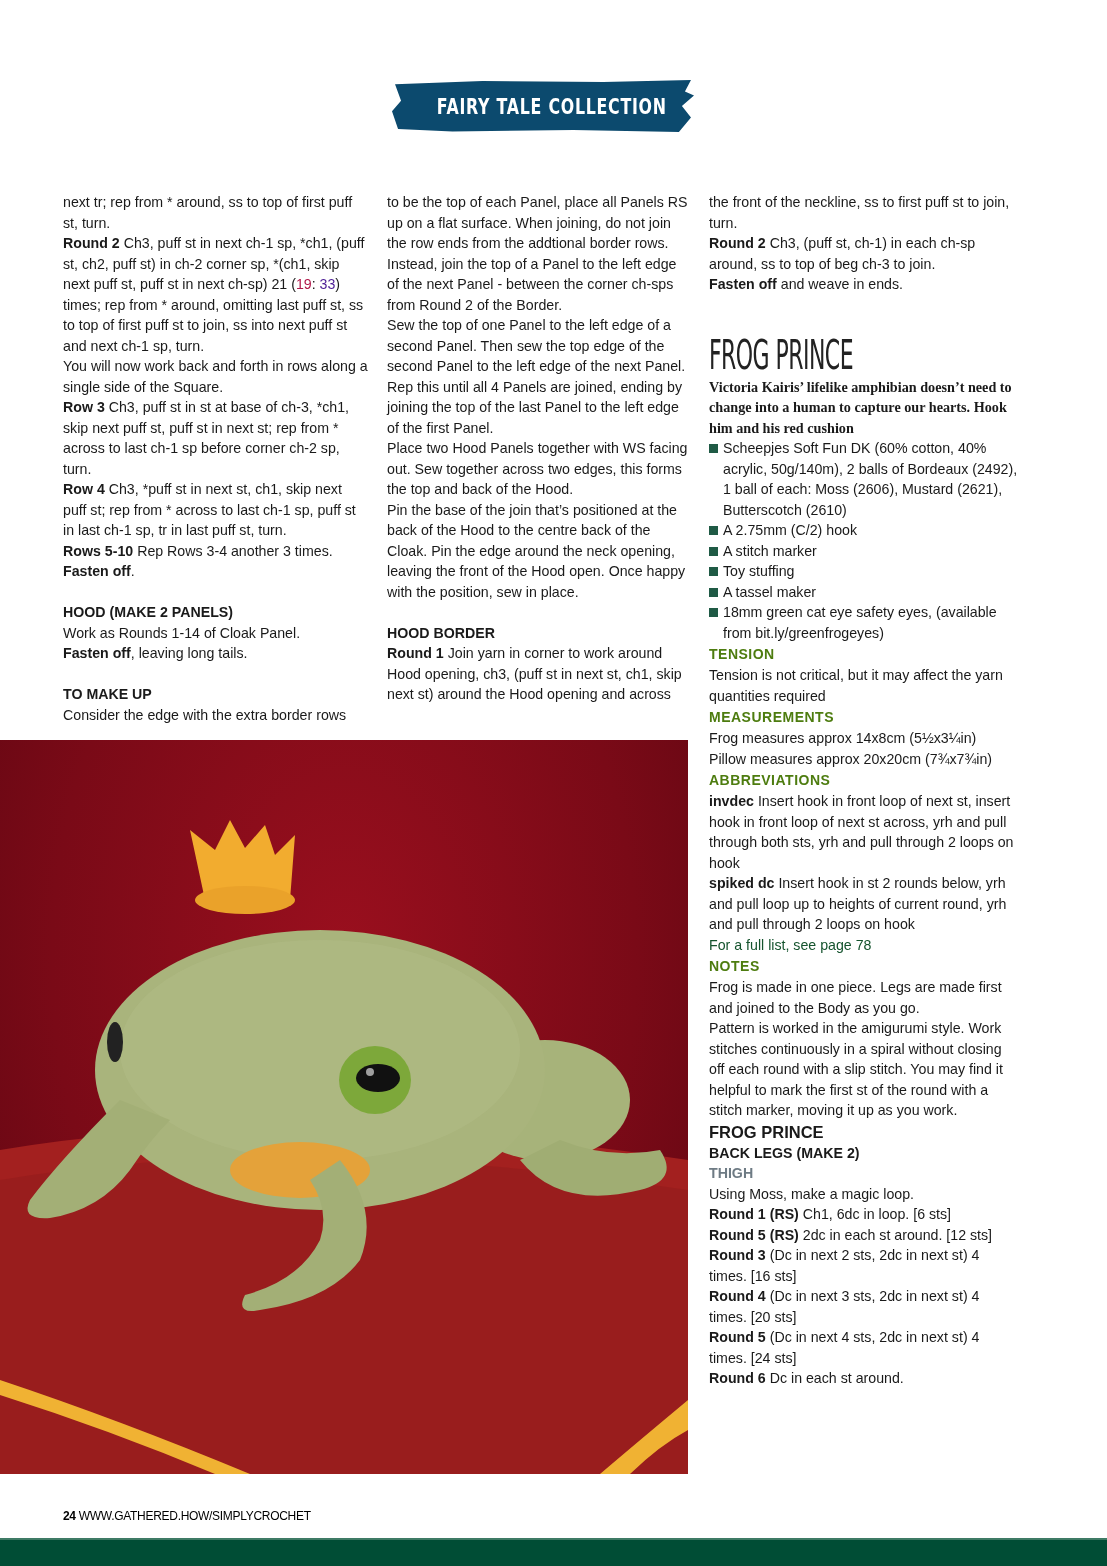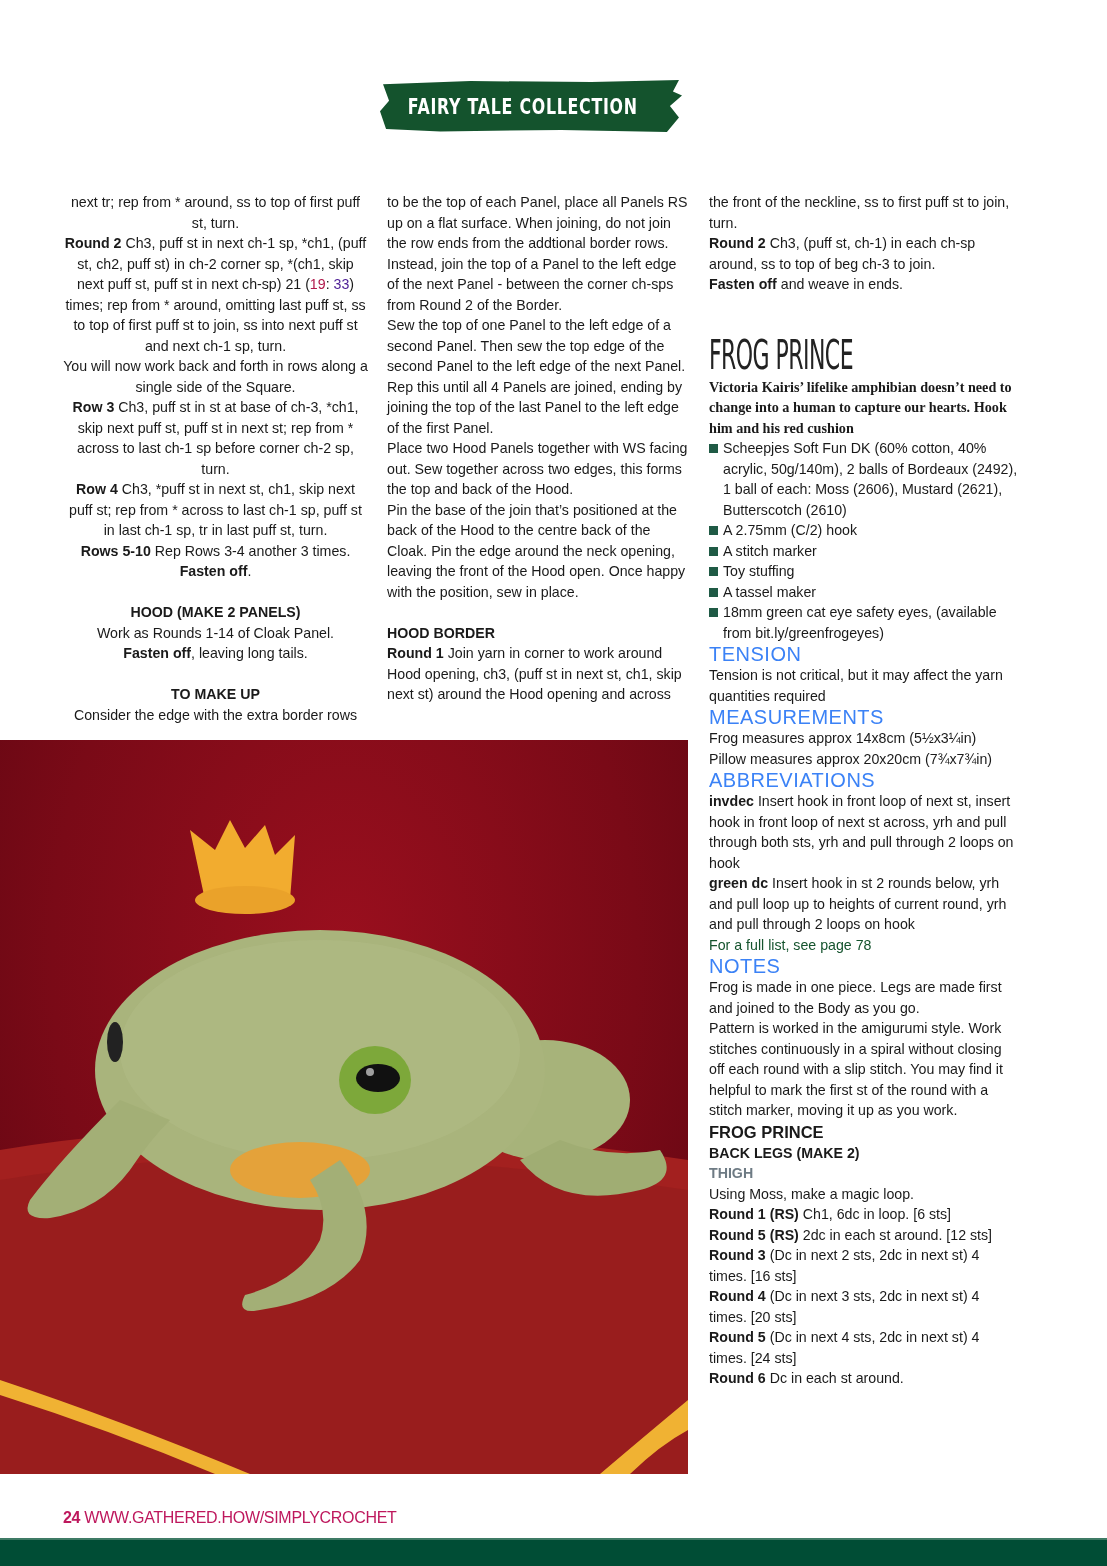--- a/index.html
+++ b/index.html
@@ -1,39 +1,39 @@
 <!DOCTYPE html>
 <html><head>
 <meta charset="utf-8">
 <style>
   * { box-sizing: border-box; margin: 0; padding: 0; }
   html, body { width: 1107px; height: 1566px; background: #ffffff; overflow: hidden; }
   body { position: relative; font-family: "Liberation Sans", sans-serif; color: #1a1a1a; }
 
   .banner {
-    position: absolute; left: 380px; top: 80px; width: 302px; height: 52px;
-    background: #14532d;
+    position: absolute; left: 392px; top: 80px; width: 302px; height: 52px;
+    background: #0c4a6e;
     clip-path: polygon(1% 8%, 30% 2%, 70% 4%, 99% 0%, 97% 22%, 100% 30%, 96% 50%, 99% 72%, 95% 100%, 60% 96%, 20% 99%, 2% 94%, 0% 60%, 3% 40%);
-    display: flex; align-items: center; justify-content: flex-end;
+    display: flex; align-items: center; justify-content: flex-start;
   }
   .banner span {
     color: #ffffff; font-family: "DejaVu Sans", sans-serif; font-weight: bold;
     font-size: 22px; letter-spacing: 1px; transform: scaleX(0.72); white-space: nowrap;
     text-transform: uppercase;
   }
 
   .col { position: absolute; top: 192px; font-size: 14.2px; line-height: 20.5px; }
-  .col1 { left: 63px; width: 305px; text-align: center; }
+  .col1 { left: 63px; width: 305px; }
   .col2 { left: 387px; width: 305px; }
   .col3 { left: 709px; width: 310px; }
   .col p { margin: 0; }
   .col b { font-weight: bold; }
   .gap { height: 20.5px; }
   .hdr { font-weight: bold; text-transform: uppercase; }
-  .sec-gray { color: #3b82f6; font-weight: normal; font-size: 20px; letter-spacing: 0.5px; margin-top: 16px; line-height: 22px; }
+  .sec-gray { color: #4d7c0f; font-weight: bold; font-size: 14px; letter-spacing: 0.5px; margin-top: 16px; line-height: 22px; }
   .gray-note { color: #14532d; }
   .c-red { color: #b0184a; }
   .c-blue { color: #4c1d95; }
 
   .title-thin {
     font-family: "DejaVu Sans", sans-serif; font-weight: normal; font-size: 40px;
     line-height: 44px; margin-top: 38px; letter-spacing: -1px;
     transform: scaleX(0.55); transform-origin: left center; white-space: nowrap; color: #222;
   }
   .intro { font-weight: bold; font-family: Liberation Serif, serif; }
@@ -43,21 +43,21 @@
     content: ""; position: absolute; left: 0; top: 6px; width: 9px; height: 9px; background: #1f5a45;
   }
   .big-hdr { font-weight: bold; font-size: 16.5px; line-height: 22px; margin-top: 14px; }
   .sub-hdr { font-weight: bold; }
   .sub-gray { color: #6e7b84; font-weight: bold; }
 
   .photo {
     position: absolute; left: 0; top: 740px; width: 688px; height: 734px; overflow: hidden;
     background: radial-gradient(ellipse at 50% 30%, #9a0f1e 0%, #7a0a17 60%, #5e0611 100%);
   }
-  .footer-text { position: absolute; left: 63px; top: 1509px; font-size: 16px; color: #be185d; letter-spacing: -0.3px; }
+  .footer-text { position: absolute; left: 63px; top: 1509px; font-size: 12px; color: #000000; letter-spacing: -0.3px; }
   .footer-text b { font-weight: bold; }
   .footer-bar { position: absolute; left: 0; top: 1538px; width: 1107px; height: 28px; background: #004d35; border-top: 2px solid #3f7b65; }
 </style>
 </head>
 <body>
 
 <div class="banner">
   <span>Fairy Tale Collection</span>
 </div>
 
@@ -107,21 +107,21 @@
 
   <p class="sec-gray hdr">Tension</p>
   <p>Tension is not critical, but it may affect the yarn quantities required</p>
 
   <p class="sec-gray hdr">Measurements</p>
   <p>Frog measures approx 14x8cm (5½x3¼in)</p>
   <p>Pillow measures approx 20x20cm (7¾x7¾in)</p>
 
   <p class="sec-gray hdr">Abbreviations</p>
   <p><b>invdec</b><span> Insert hook in front loop of next st, insert hook in front loop of next st across, yrh and pull through both sts, yrh and pull through 2 loops on hook</span></p>
-  <p><b>green dc</b><span> Insert hook in st 2 rounds below, yrh and pull loop up to heights of current round, yrh and pull through 2 loops on hook</span></p>
+  <p><b>spiked dc</b><span> Insert hook in st 2 rounds below, yrh and pull loop up to heights of current round, yrh and pull through 2 loops on hook</span></p>
   <p class="gray-note">For a full list, see page 78</p>
 
   <p class="sec-gray hdr">Notes</p>
   <p>Frog is made in one piece. Legs are made first and joined to the Body as you go.</p>
   <p>Pattern is worked in the amigurumi style. Work stitches continuously in a spiral without closing off each round with a slip stitch. You may find it helpful to mark the first st of the round with a stitch marker, moving it up as you work.</p>
 
   <p class="big-hdr">FROG PRINCE</p>
   <p class="sub-hdr">BACK LEGS (MAKE 2)</p>
   <p class="sub-gray">THIGH</p>
   <p>Using Moss, make a magic loop.</p>

